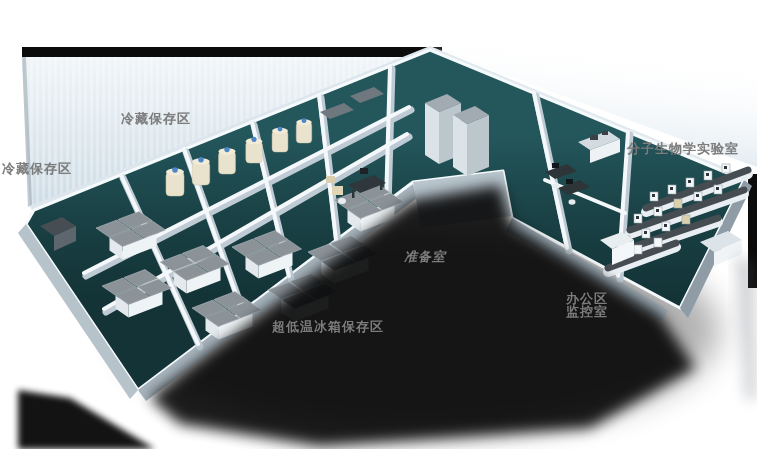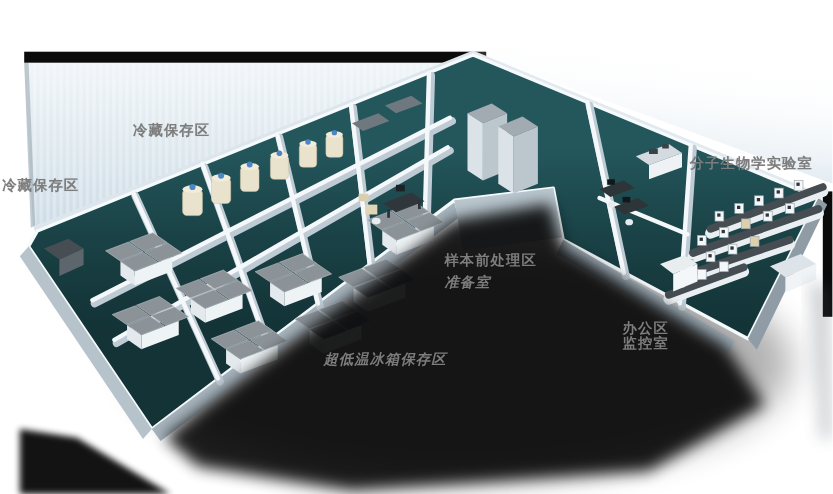--- a/index.html
+++ b/index.html
@@ -326,19 +326,18 @@
     <path d="M150,398 L413,200 L500,185 L512,225 L660,315 L695,368 L590,428 L320,446 L180,424 Z" fill="#000" opacity="0.88" filter="url(#blurMed)"></path>
     <polygon points="18,390 70,398 155,449 18,449" fill="#000" opacity="0.92" filter="url(#blurSm)"></polygon>
     <polygon points="735,255 755,262 757,400 745,398" fill="#4a5560" opacity="0.25" filter="url(#blurMed)"></polygon>
   </g>
 </svg>
 
 <div id="labels-layer">
       <div class="room-label" style="left: 2px; top: 160px; text-align: right;">冷藏保存区</div>
       <div class="room-label" style="left: 121px; top: 110px;">冷藏保存区</div>
       <div class="room-label" style="left: 627px; top: 108px; margin-top: 32px;">分子生物学实验室</div>
-      <div class="room-label" style="left: 404px; top: 228px;">样本前处理区</div>
       <div class="room-label" style="left: 404px; top: 248px; font-style: italic;">准备室</div>
       <div class="room-label" style="left: 566px; top: 290px;">办公区</div>
       <div class="room-label" style="left: 566px; top: 303px;">监控室</div>
-      <div class="room-label" style="left: 294px; top: 318px; font-style: italic;">超低温冰箱保存区</div>
+      <div class="room-label" style="left: 272px; top: 318px;">超低温冰箱保存区</div>
     </div>
 </div>
 
 </body></html>

